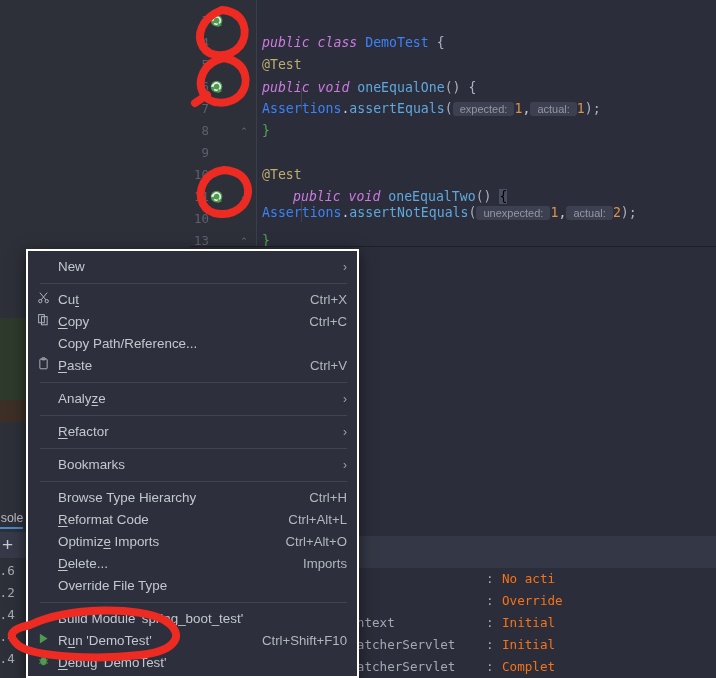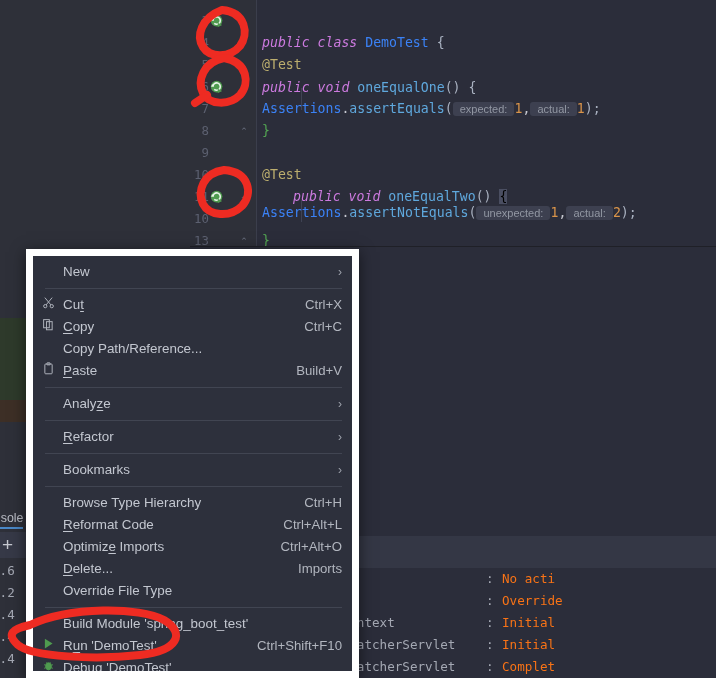--- a/index.html
+++ b/index.html
@@ -235,21 +235,21 @@
   .log-logger { position: absolute; left: 0; }
   .log-colon  { position: absolute; left: 296px; }
   .log-msg    { position: absolute; left: 312px; color: #f97316; text-align: right; }
 
   
   #ctxmenu {
     position: absolute;
     left: 26px; top: 249px;
     width: 333px;
     background: #2d303c;
-    border: 7px solid #ffffff;
+    border: 2px solid #ffffff;
     box-shadow: 0 3px 14px rgba(0,0,0,0.55);
     padding: 5px 0 0 0;
     overflow: hidden;
     height: 429px;
   }
   .mi {
     position: relative;
     height: 22px;
     line-height: 22px;
     display: flex;
@@ -469,21 +469,21 @@
         <span class="mi-label">Copy Path/Reference...</span>
       </div>
       <div class="mi">
         <span class="mi-icon"><svg width="13" height="13" viewBox="0 0 16 16">
             <g stroke="#b0b4bd" stroke-width="1.2" fill="none">
               <rect x="3.5" y="2.5" width="9" height="12" rx="1"></rect>
               <rect x="6" y="1" width="4" height="2.5" rx="0.5"></rect>
             </g>
           </svg></span>
         <span class="mi-label"><u>P</u>aste</span>
-        <span class="mi-accel">Build+V</span>
+        <span class="mi-accel">Ctrl+V</span>
       </div>
       <div class="mi-sep"></div>
       <div class="mi">
         <span class="mi-icon"></span>
         <span class="mi-label">Analy<u>z</u>e</span>
         <span class="mi-arrow">›</span>
       </div>
       <div class="mi-sep"></div>
       <div class="mi">
         <span class="mi-icon"></span>

